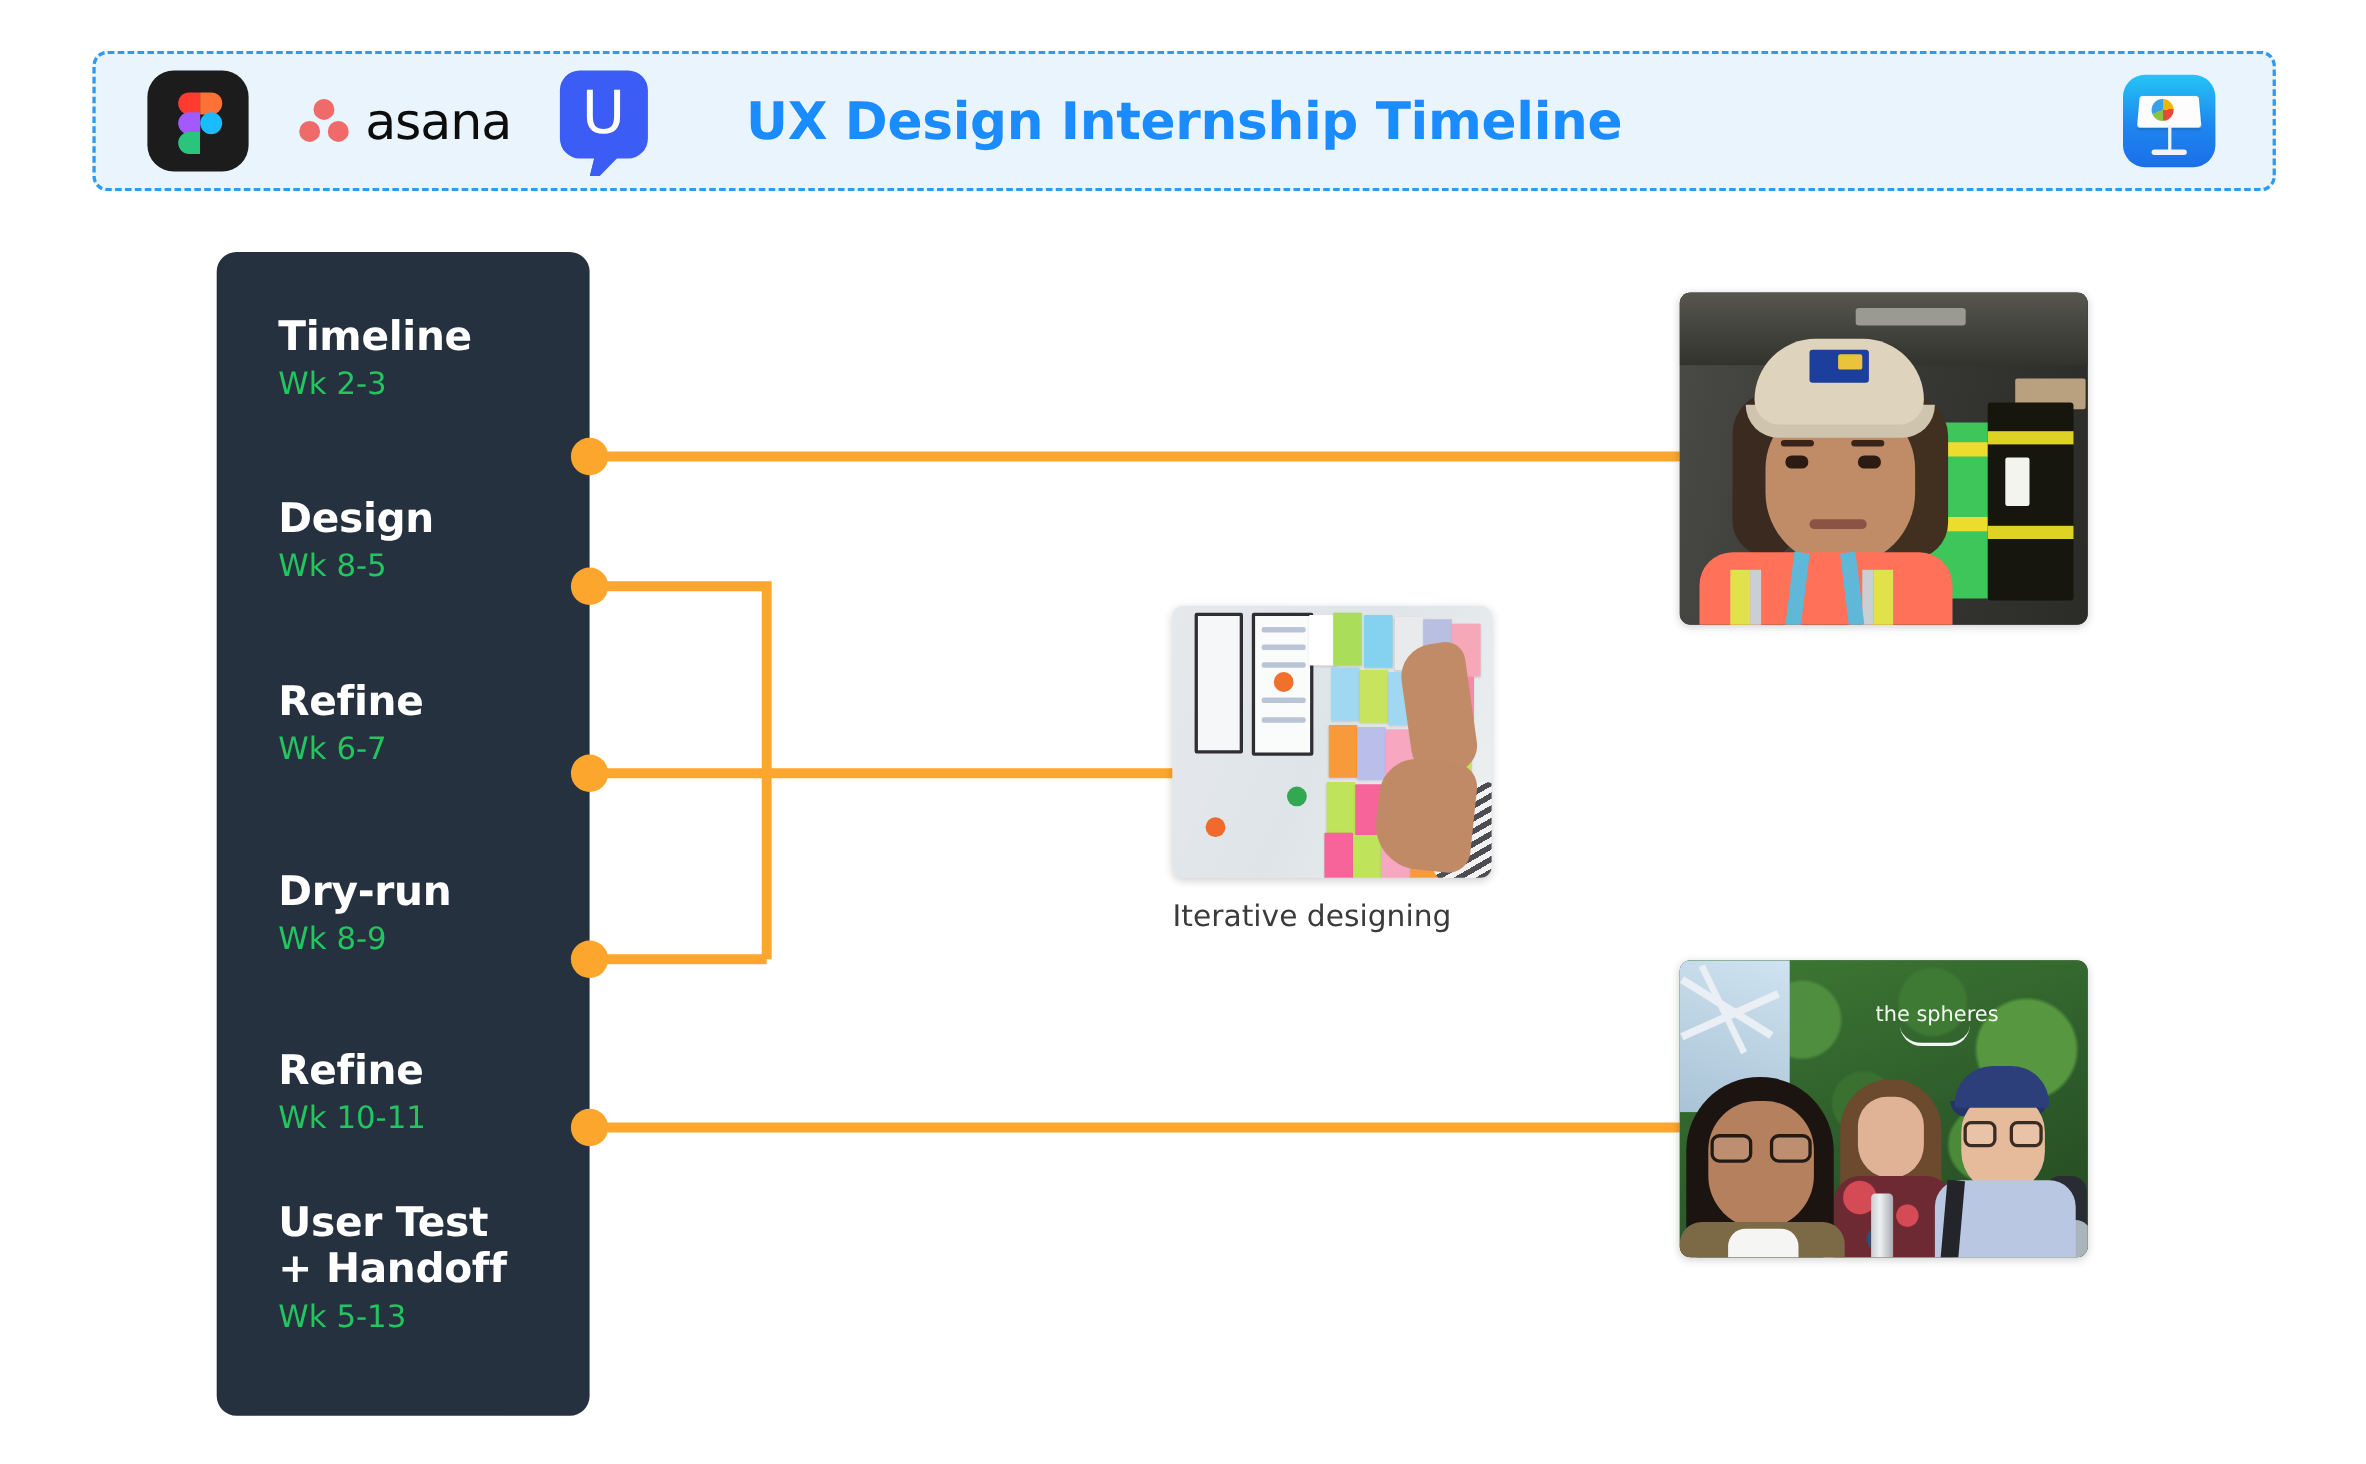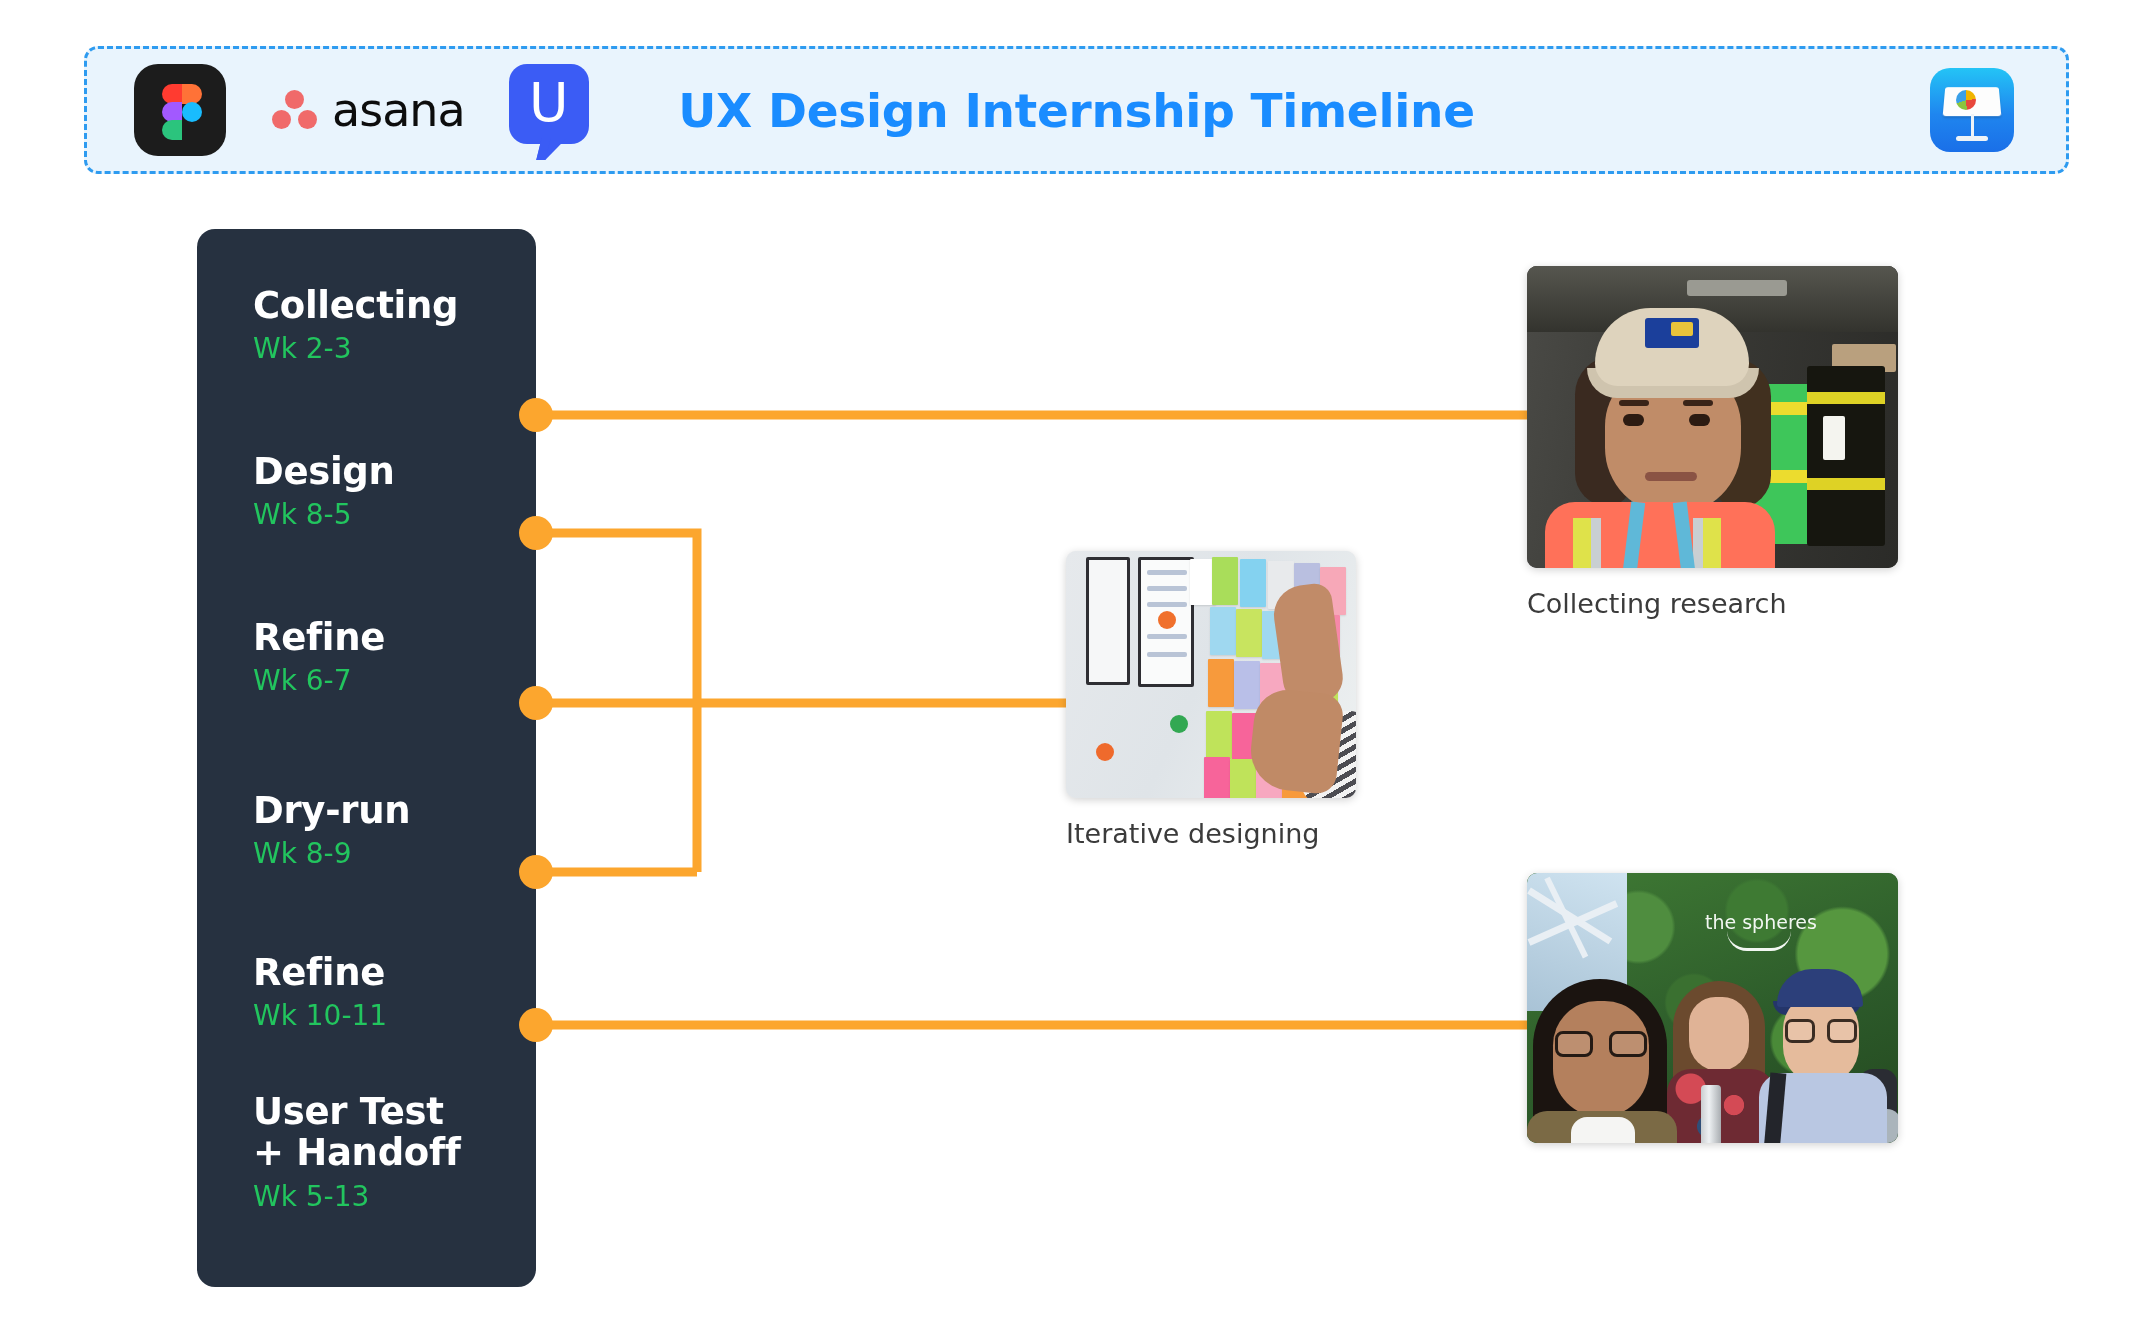--- a/index.html
+++ b/index.html
@@ -409,21 +409,21 @@
         <div class="kn-base"></div>
       </div>
 
 
     </div>
   </div>
 
   <div class="sidebar">
 
     <div class="phase" style="top:56px">
-      <div class="phase-title">Collecting</div>
+      <div class="phase-title">Timeline</div>
       <div class="phase-weeks">Wk 2-3</div>
     </div>
 
     <div class="phase" style="top:222px">
       <div class="phase-title">Design</div>
       <div class="phase-weeks">Wk 8-5</div>
     </div>
 
     <div class="phase" style="top:388px">
       <div class="phase-title">Refine</div>
@@ -494,21 +494,20 @@
       <div class="cap"></div>
       <div class="cap-logo"></div>
       <div class="vest"></div>
       <div class="vest-stripe a"></div>
         <div class="vest-silver a"></div>
       <div class="vest-silver b"></div>
         <div class="vest-stripe b"></div>
       <div class="lanyard"></div>
         <div class="lanyard2"></div>
     </div>
-    <div class="caption">Collecting research</div>
   </div>
 
   <div class="photo-card" style="left:1066px; top:551px">
     <div class="photo-frame ph2">
       <div class="board"></div>
       <div class="frame1"></div>
       <div class="frame2">
           <i style="top:10px"></i>
           <i style="top:26px"></i>
           <i style="top:42px"></i>

